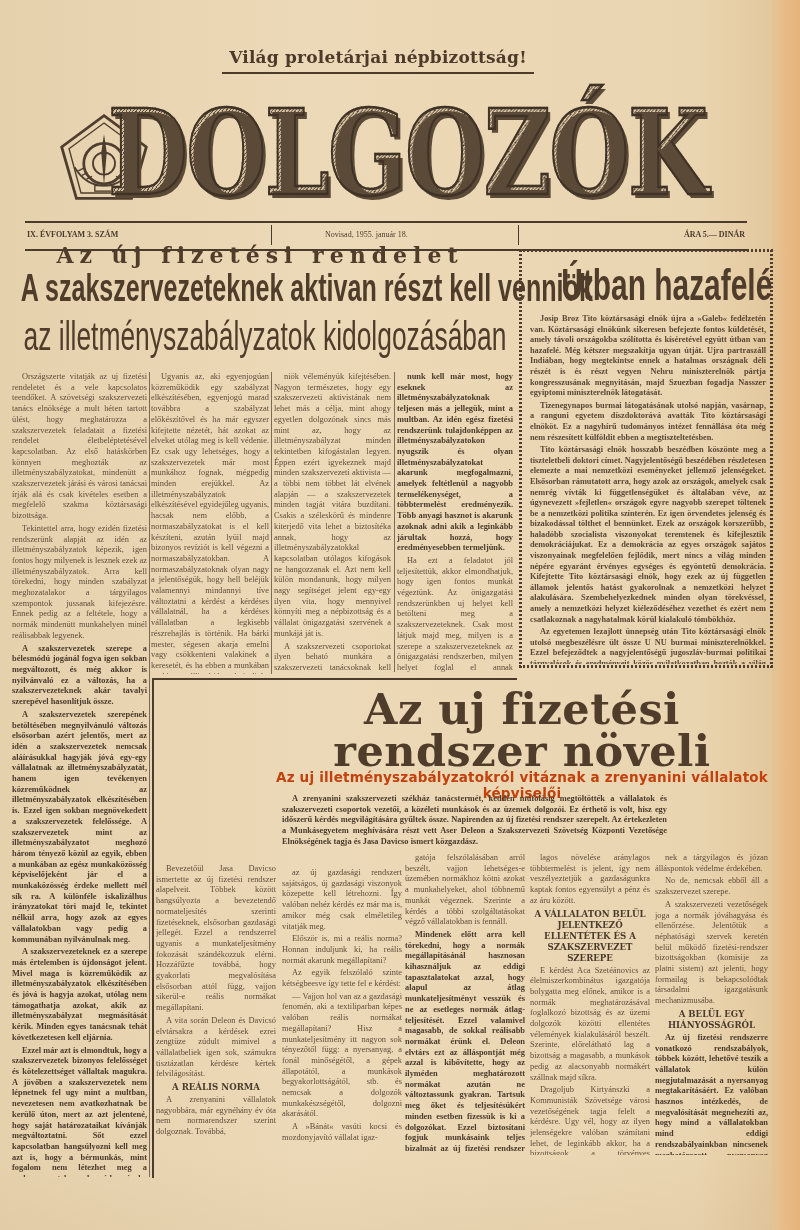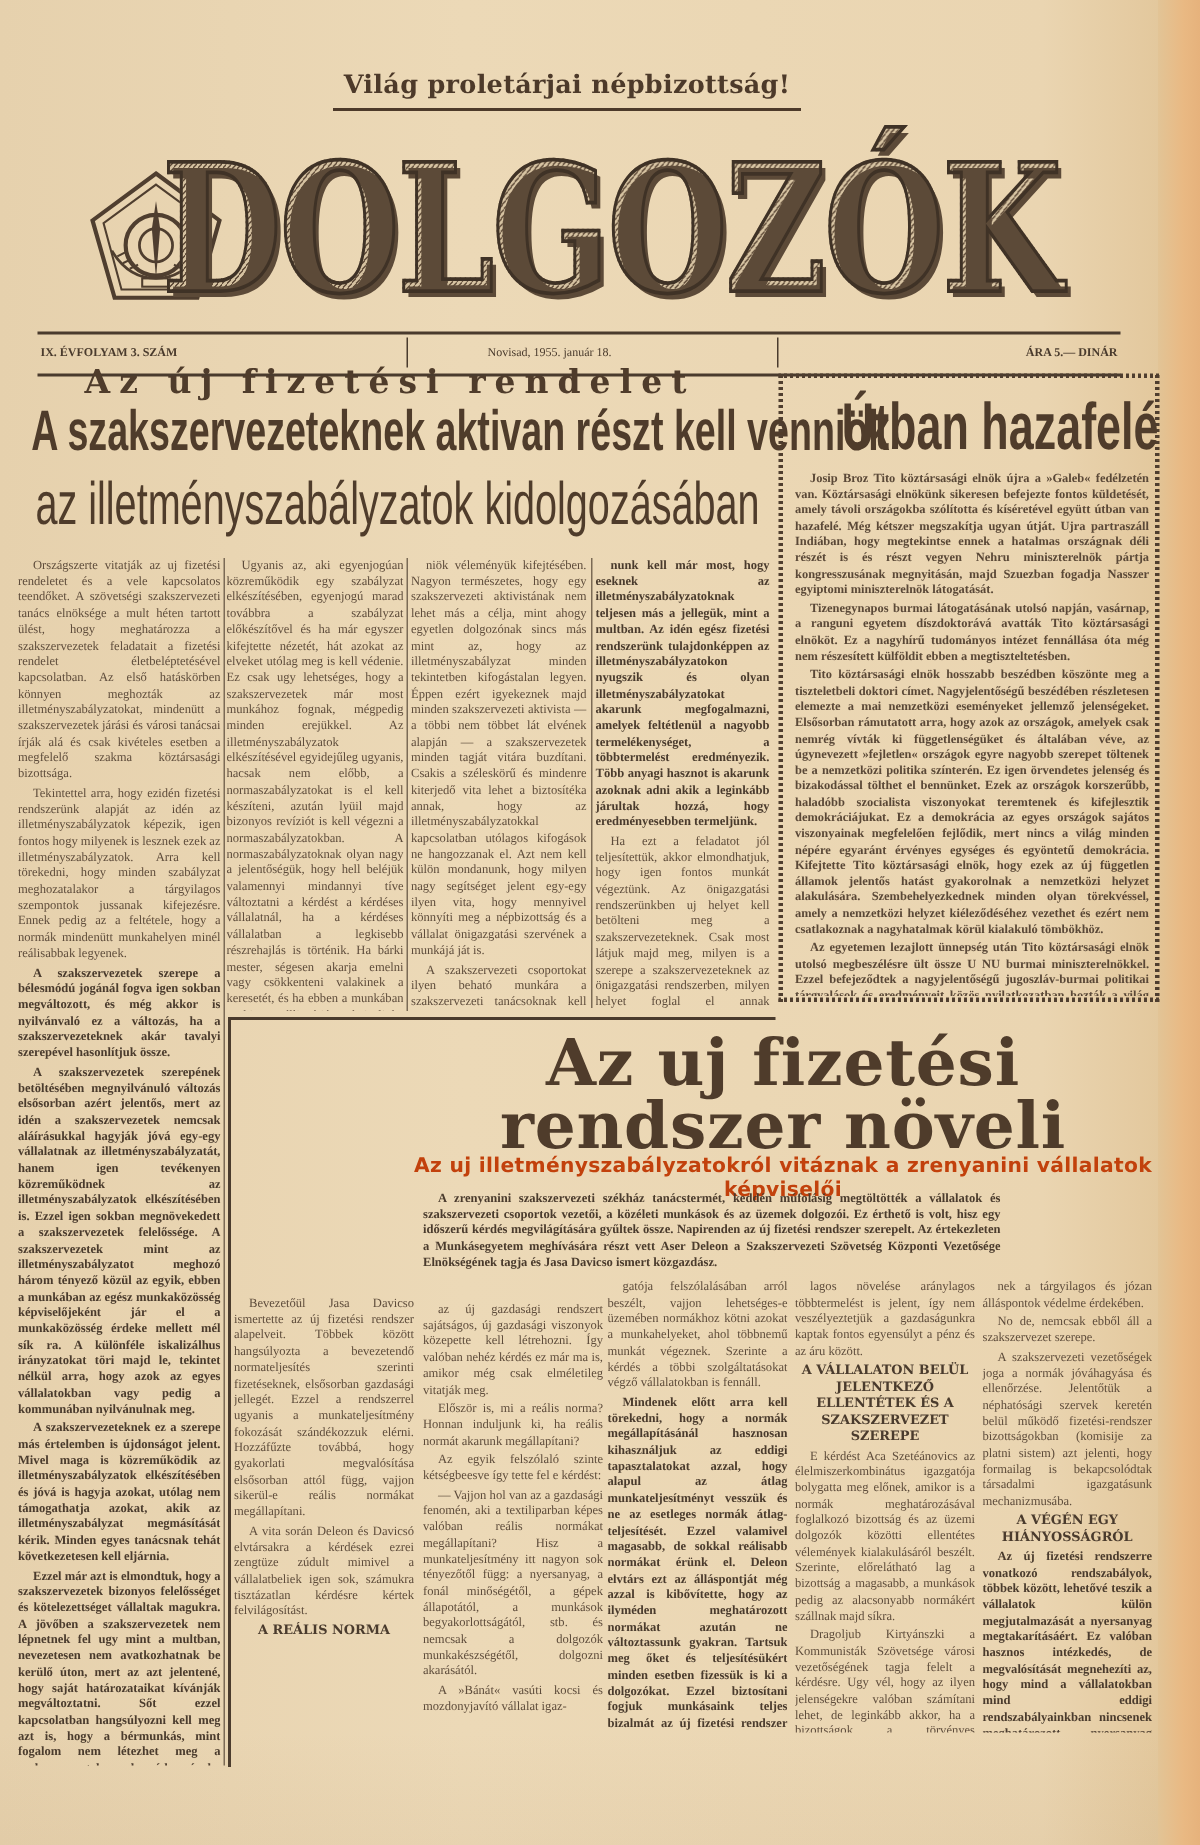--- a/index.html
+++ b/index.html
@@ -144,20 +144,21 @@
 <div class="subhead2">Az uj illetményszabályzatokról vitáznak a zrenyanini vállalatok képviselői</div>
 
 <div class="col" style="left:282px;top:794px;width:385px;height:58px;font-weight:bold;color:#4a3b2d">
   <p>A zrenyanini szakszervezeti székház tanácstermét, keddén múfolásig megtöltötték a vállalatok és szakszervezeti csoportok vezetői, a közéleti munkások és az üzemek dolgozói. Ez érthető is volt, hisz egy időszerű kérdés megvilágítására gyűltek össze. Napirenden az új fizetési rendszer szerepelt. Az értekezleten a Munkásegyetem meghívására részt vett Aser Deleon a Szakszervezeti Szövetség Központi Vezetősége Elnökségének tagja és Jasa Davicso ismert közgazdász.</p>
 </div>
 
 <div class="col" style="left:156px;top:864px;width:120px;height:300px">
   <p>Bevezetőül Jasa Davicso ismertette az új fizetési rendszer alapelveit. Többek között hangsúlyozta a bevezetendő normateljesítés szerinti fizetéseknek, elsősorban gazdasági jellegét. Ezzel a rendszerrel ugyanis a munkateljesítmény fokozását szándékozzuk elérni. Hozzáfűzte továbbá, hogy gyakorlati megvalósítása elsősorban attól függ, vajjon sikerül-e reális normákat megállapítani.</p>
   <p>A vita során Deleon és Davicsó elvtársakra a kérdések ezrei zengtüze zúdult mimivel a vállalatbeliek igen sok, számukra tisztázatlan kérdésre kértek felvilágosítást.</p>
   <p class="sechead">A REÁLIS NORMA</p>
+  <p>A zrenyanini vállalatok nagyobbára, már egynéhány év óta nem normarendszer szerint dolgoznak. Továbbá,</p>
 </div>
 
 <div class="col" style="left:282px;top:868px;width:120px;height:290px">
   <p>az új gazdasági rendszert sajátságos, új gazdasági viszonyok közepette kell létrehozni. Így valóban nehéz kérdés ez már ma is, amikor még csak elméletileg vitatják meg.</p>
   <p>Először is, mi a reális norma? Honnan induljunk ki, ha reális normát akarunk megállapítani?</p>
   <p>Az egyik felszólaló szinte kétségbeesve így tette fel e kérdést:</p>
   <p>— Vajjon hol van az a gazdasági fenomén, aki a textiliparban képes valóban reális normákat megállapítani? Hisz a munkateljesítmény itt nagyon sok tényezőtől függ: a nyersanyag, a fonál minőségétől, a gépek állapotától, a munkások begyakorlottságától, stb. és nemcsak a dolgozók munkakészségétől, dolgozni akarásától.</p>
   <p>A »Bánát« vasúti kocsi és mozdonyjavító vállalat igaz-</p>
 </div>
 
@@ -173,18 +174,18 @@
   <p>lagos növelése aránylagos többtermelést is jelent, így nem veszélyeztetjük a gazdaságunkra kaptak fontos egyensúlyt a pénz és az áru között.</p>
   <p class="sechead">A VÁLLALATON BELÜL JELENTKEZŐ ELLENTÉTEK ÉS A SZAKSZERVEZET SZEREPE</p>
   <p>E kérdést Aca Szetéánovics az élelmiszerkombinátus igazgatója bolygatta meg előnek, amikor is a normák meghatározásával foglalkozó bizottság és az üzemi dolgozók közötti ellentétes vélemények kialakulásáról beszélt. Szerinte, előrelátható lag a bizottság a magasabb, a munkások pedig az alacsonyabb normákért szállnak majd síkra.</p>
   <p>Dragoljub Kirtyánszki a Kommunisták Szövetsége városi vezetőségének tagja felelt a kérdésre. Ugy vél, hogy az ilyen jelenségekre valóban számítani lehet, de leginkább akkor, ha a bizottságok a törvényes követelményektől való félelemben, túlmagasra szabják a normákat. Ha ez megtörténik, akkor a dolgozók köztetlenül indokolt is ilyen esetekben kötelességszerűen kell jutni a szakszervezeti csoportok szerepé.</p>
 </div>
 
 <div class="col" style="left:655px;top:853px;width:113px;height:302px">
   <p>nek a tárgyilagos és józan álláspontok védelme érdekében.</p>
   <p>No de, nemcsak ebből áll a szakszervezet szerepe.</p>
   <p>A szakszervezeti vezetőségek joga a normák jóváhagyása és ellenőrzése. Jelentőtük a néphatósági szervek keretén belül működő fizetési-rendszer bizottságokban (komisije za platni sistem) azt jelenti, hogy formailag is bekapcsolódtak társadalmi igazgatásunk mechanizmusába.</p>
-  <p class="sechead">A VÉGÉN EGY HIÁNYOSSÁGRÓL</p>
+  <p class="sechead">A BELÜL EGY HIÁNYOSSÁGRÓL</p>
   <p class="b">Az új fizetési rendszerre vonatkozó rendszabályok, többek között, lehetővé teszik a vállalatok külön megjutalmazását a nyersanyag megtakarításáért. Ez valóban hasznos intézkedés, de megvalósítását megnehezíti az, hogy mind a vállalatokban mind eddigi rendszabályainkban nincsenek meghatározott nyersanyag normatívák. Az értekezleten szó volt erről is és valóban hasznos volna, ha mind a vállalatok szaktanácsai mind az illetékes hatósági szervek minél előbb napirendre tűznék ezt a kérdést.</p>
 
 </div>
 
 <div class="bottom-blank"></div>
 
 </body></html>

